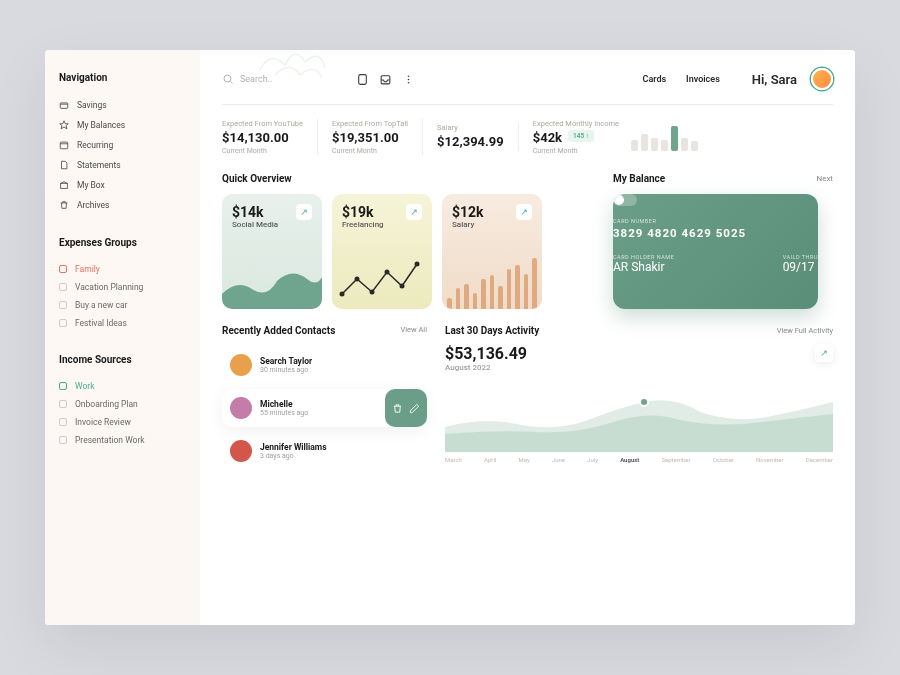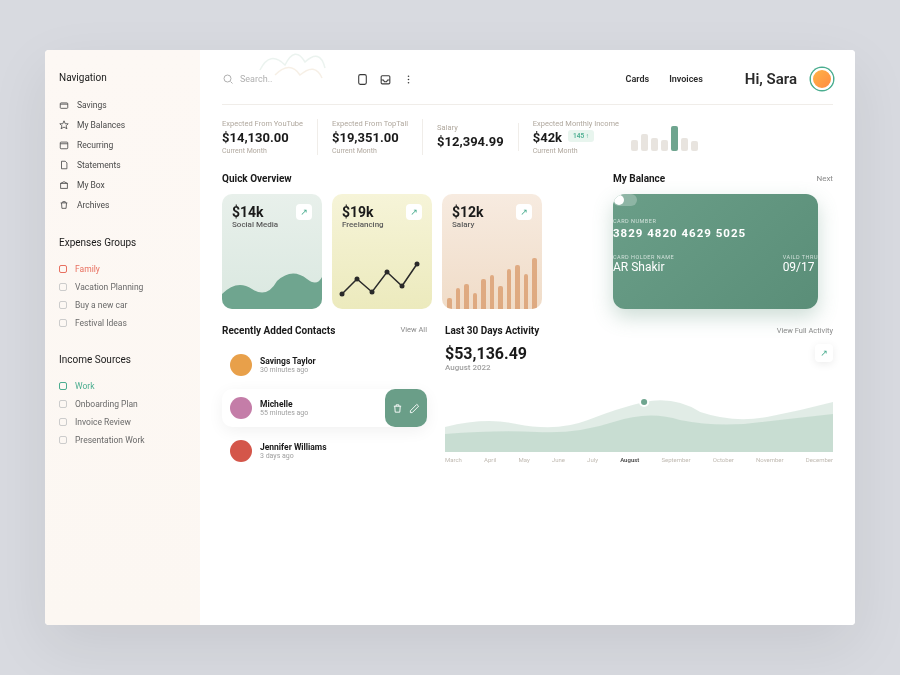--- a/index.html
+++ b/index.html
@@ -1,35 +1,35 @@
 <!DOCTYPE html>
 <html><head>
 <meta charset="utf-8">
 <style>
 *{margin:0;padding:0;box-sizing:border-box;font-family:-apple-system,BlinkMacSystemFont,'Segoe UI',Roboto,sans-serif}
 body{background:#d8dae0;display:flex;justify-content:center;align-items:center;min-height:675px;width:900px}
 .app{width:810px;height:575px;background:#fff;display:flex;border-radius:4px;overflow:hidden;box-shadow:0 20px 60px rgba(0,0,0,0.08)}
 .sidebar{width:155px;background:linear-gradient(180deg,#fdf8f4 0%,#fcf7f2 100%);padding:22px 14px;font-size:9px}
-.sidebar h3{font-size:10px;font-weight:400;color:#1a1a1a;margin-bottom:12px}
+.sidebar h3{font-size:10px;font-weight:700;color:#1a1a1a;margin-bottom:12px}
 .nav-item{display:flex;align-items:center;gap:8px;padding:5px 0;color:#4a4a4a;cursor:pointer;font-size:8.5px}
 .nav-item svg{width:10px;height:10px;flex-shrink:0}
 .sidebar-section{margin-top:22px}
 .group-item{display:flex;align-items:center;gap:8px;padding:4px 0;color:#6a6a6a;font-size:8.5px;cursor:pointer}
 .group-item .box{width:8px;height:8px;border:1.2px solid #ccc;border-radius:2px;flex-shrink:0}
 .group-item.red{color:#e87060}.group-item.red .box{border-color:#e87060}
 .group-item.teal{color:#4aad8f}.group-item.teal .box{border-color:#4aad8f}
 .main{flex:1;padding:18px 22px 12px 22px;display:flex;flex-direction:column;background:#fff;position:relative;overflow:hidden}
 .floral{position:absolute;top:-10px;left:40px;opacity:0.35}
 .topbar{display:flex;align-items:center;gap:14px;margin-bottom:14px;position:relative;z-index:2}
 .search{display:flex;align-items:center;gap:6px;color:#b0b0b0;font-size:9px}
 .search svg{width:12px;height:12px}
 .top-icons{display:flex;gap:10px;margin-left:70px;color:#3a3a3a}
 .top-icons svg{width:13px;height:13px}
 .top-links{display:flex;gap:20px;margin-left:auto;font-size:9px;color:#2a2a2a;font-weight:600}
-.greet{font-size:15px;font-weight:600;color:#2a2a2a;margin-left:28px}
+.greet{font-size:13px;font-weight:600;color:#2a2a2a;margin-left:18px}
 .avatar{width:22px;height:22px;border-radius:50%;background:linear-gradient(135deg,#ffb347,#ff8c42);border:2px solid #fff;box-shadow:0 0 0 1.5px #4aad8f}
 .divider{height:1px;background:#f0ede9;margin-bottom:14px}
 .stats{display:flex;gap:0;margin-bottom:18px;align-items:center}
 .stat{padding:0 14px;border-right:1px solid #f0ede9}
 .stat:first-child{padding-left:0}
 .stat-label{font-size:7.5px;color:#b0a89e;margin-bottom:2px}
 .stat-val{font-size:13px;font-weight:700;color:#1a1a1a;margin-bottom:2px}
 .stat-sub{font-size:7px;color:#b0a89e}
 .stat-final{display:flex;align-items:center;gap:12px;padding-left:14px}
 .badge{background:#e8f5ee;color:#4aad8f;font-size:6.5px;padding:2px 5px;border-radius:3px;font-weight:600}
@@ -312,21 +312,21 @@
 
     <div class="row2">
       <div class="contacts">
         <div class="contacts-h">
           <div class="section-h" style="margin-bottom:0">Recently Added Contacts</div>
           <span class="vall">View All</span>
         </div>
         <div class="contact">
           <div class="c-avatar" style="background:#e8a04a"></div>
           <div>
-              <div class="c-name">Savings Taylor</div>
+              <div class="c-name">Search Taylor</div>
               <div class="c-time">30 minutes ago</div>
             </div>
         </div>
         <div class="contact active">
           <div class="c-avatar" style="background:#c47da8"></div>
           <div>
               <div class="c-name">Michelle</div>
               <div class="c-time">55 minutes ago</div>
             </div>
           <div class="c-actions">

